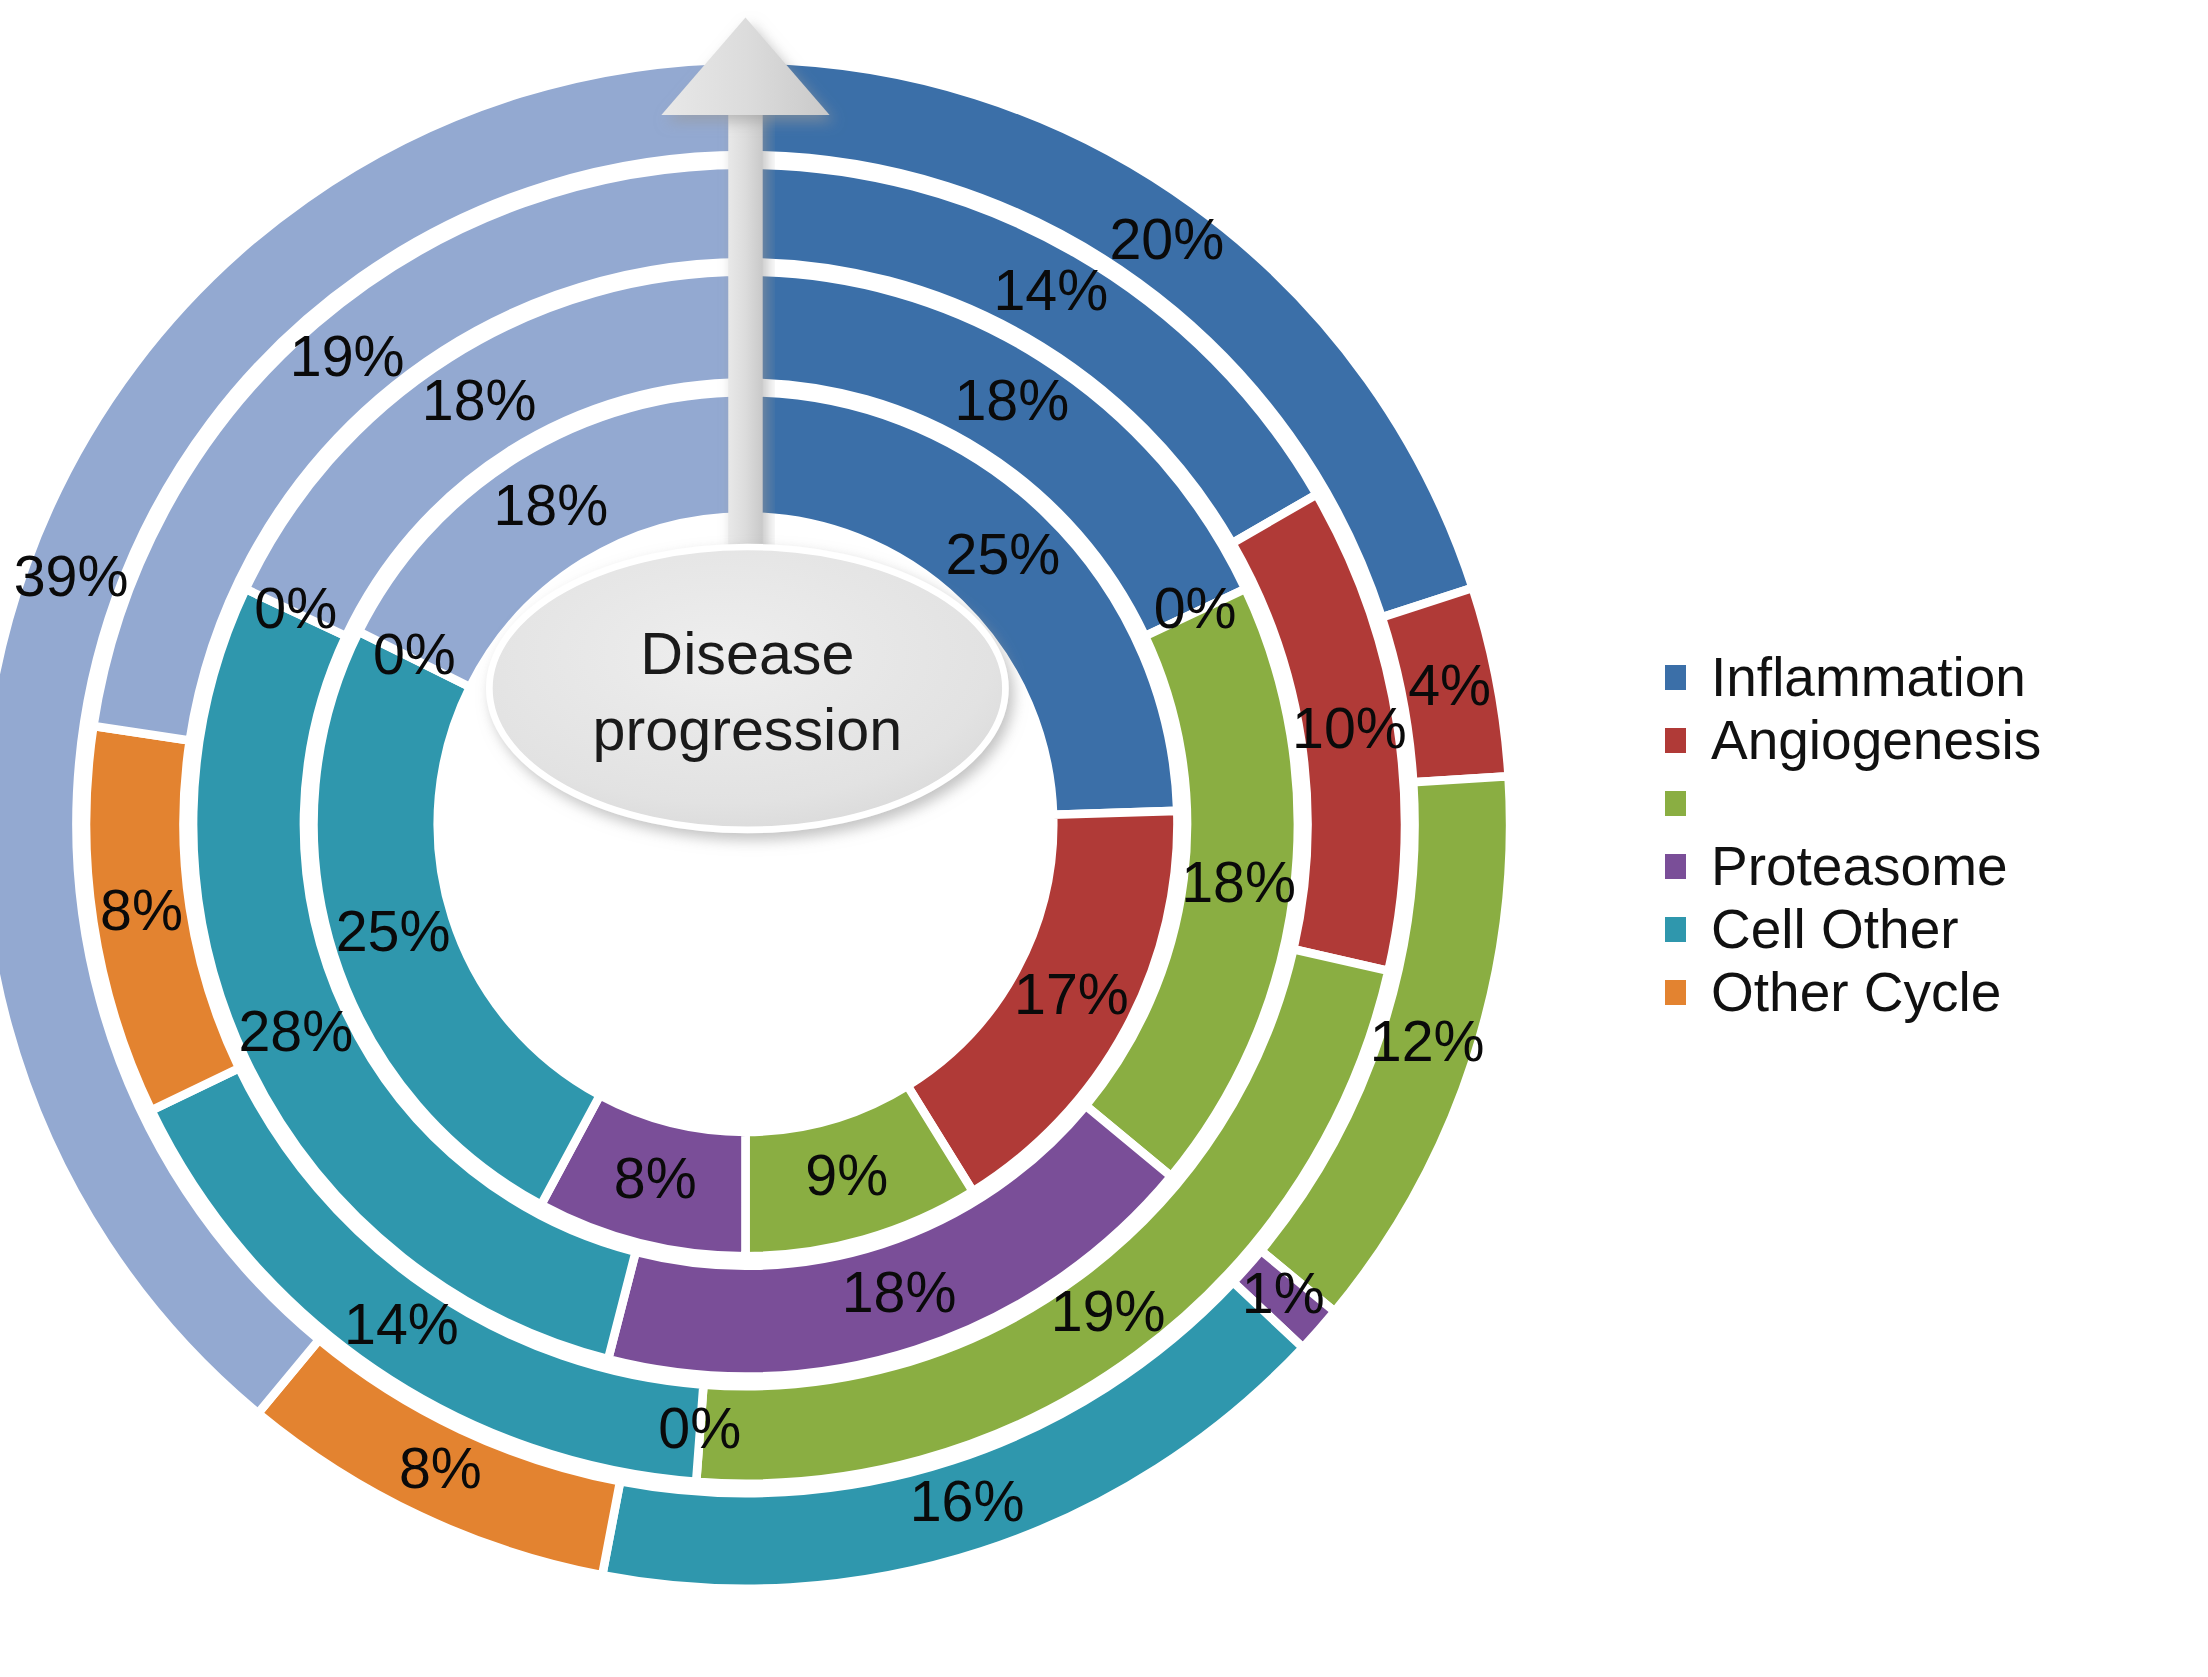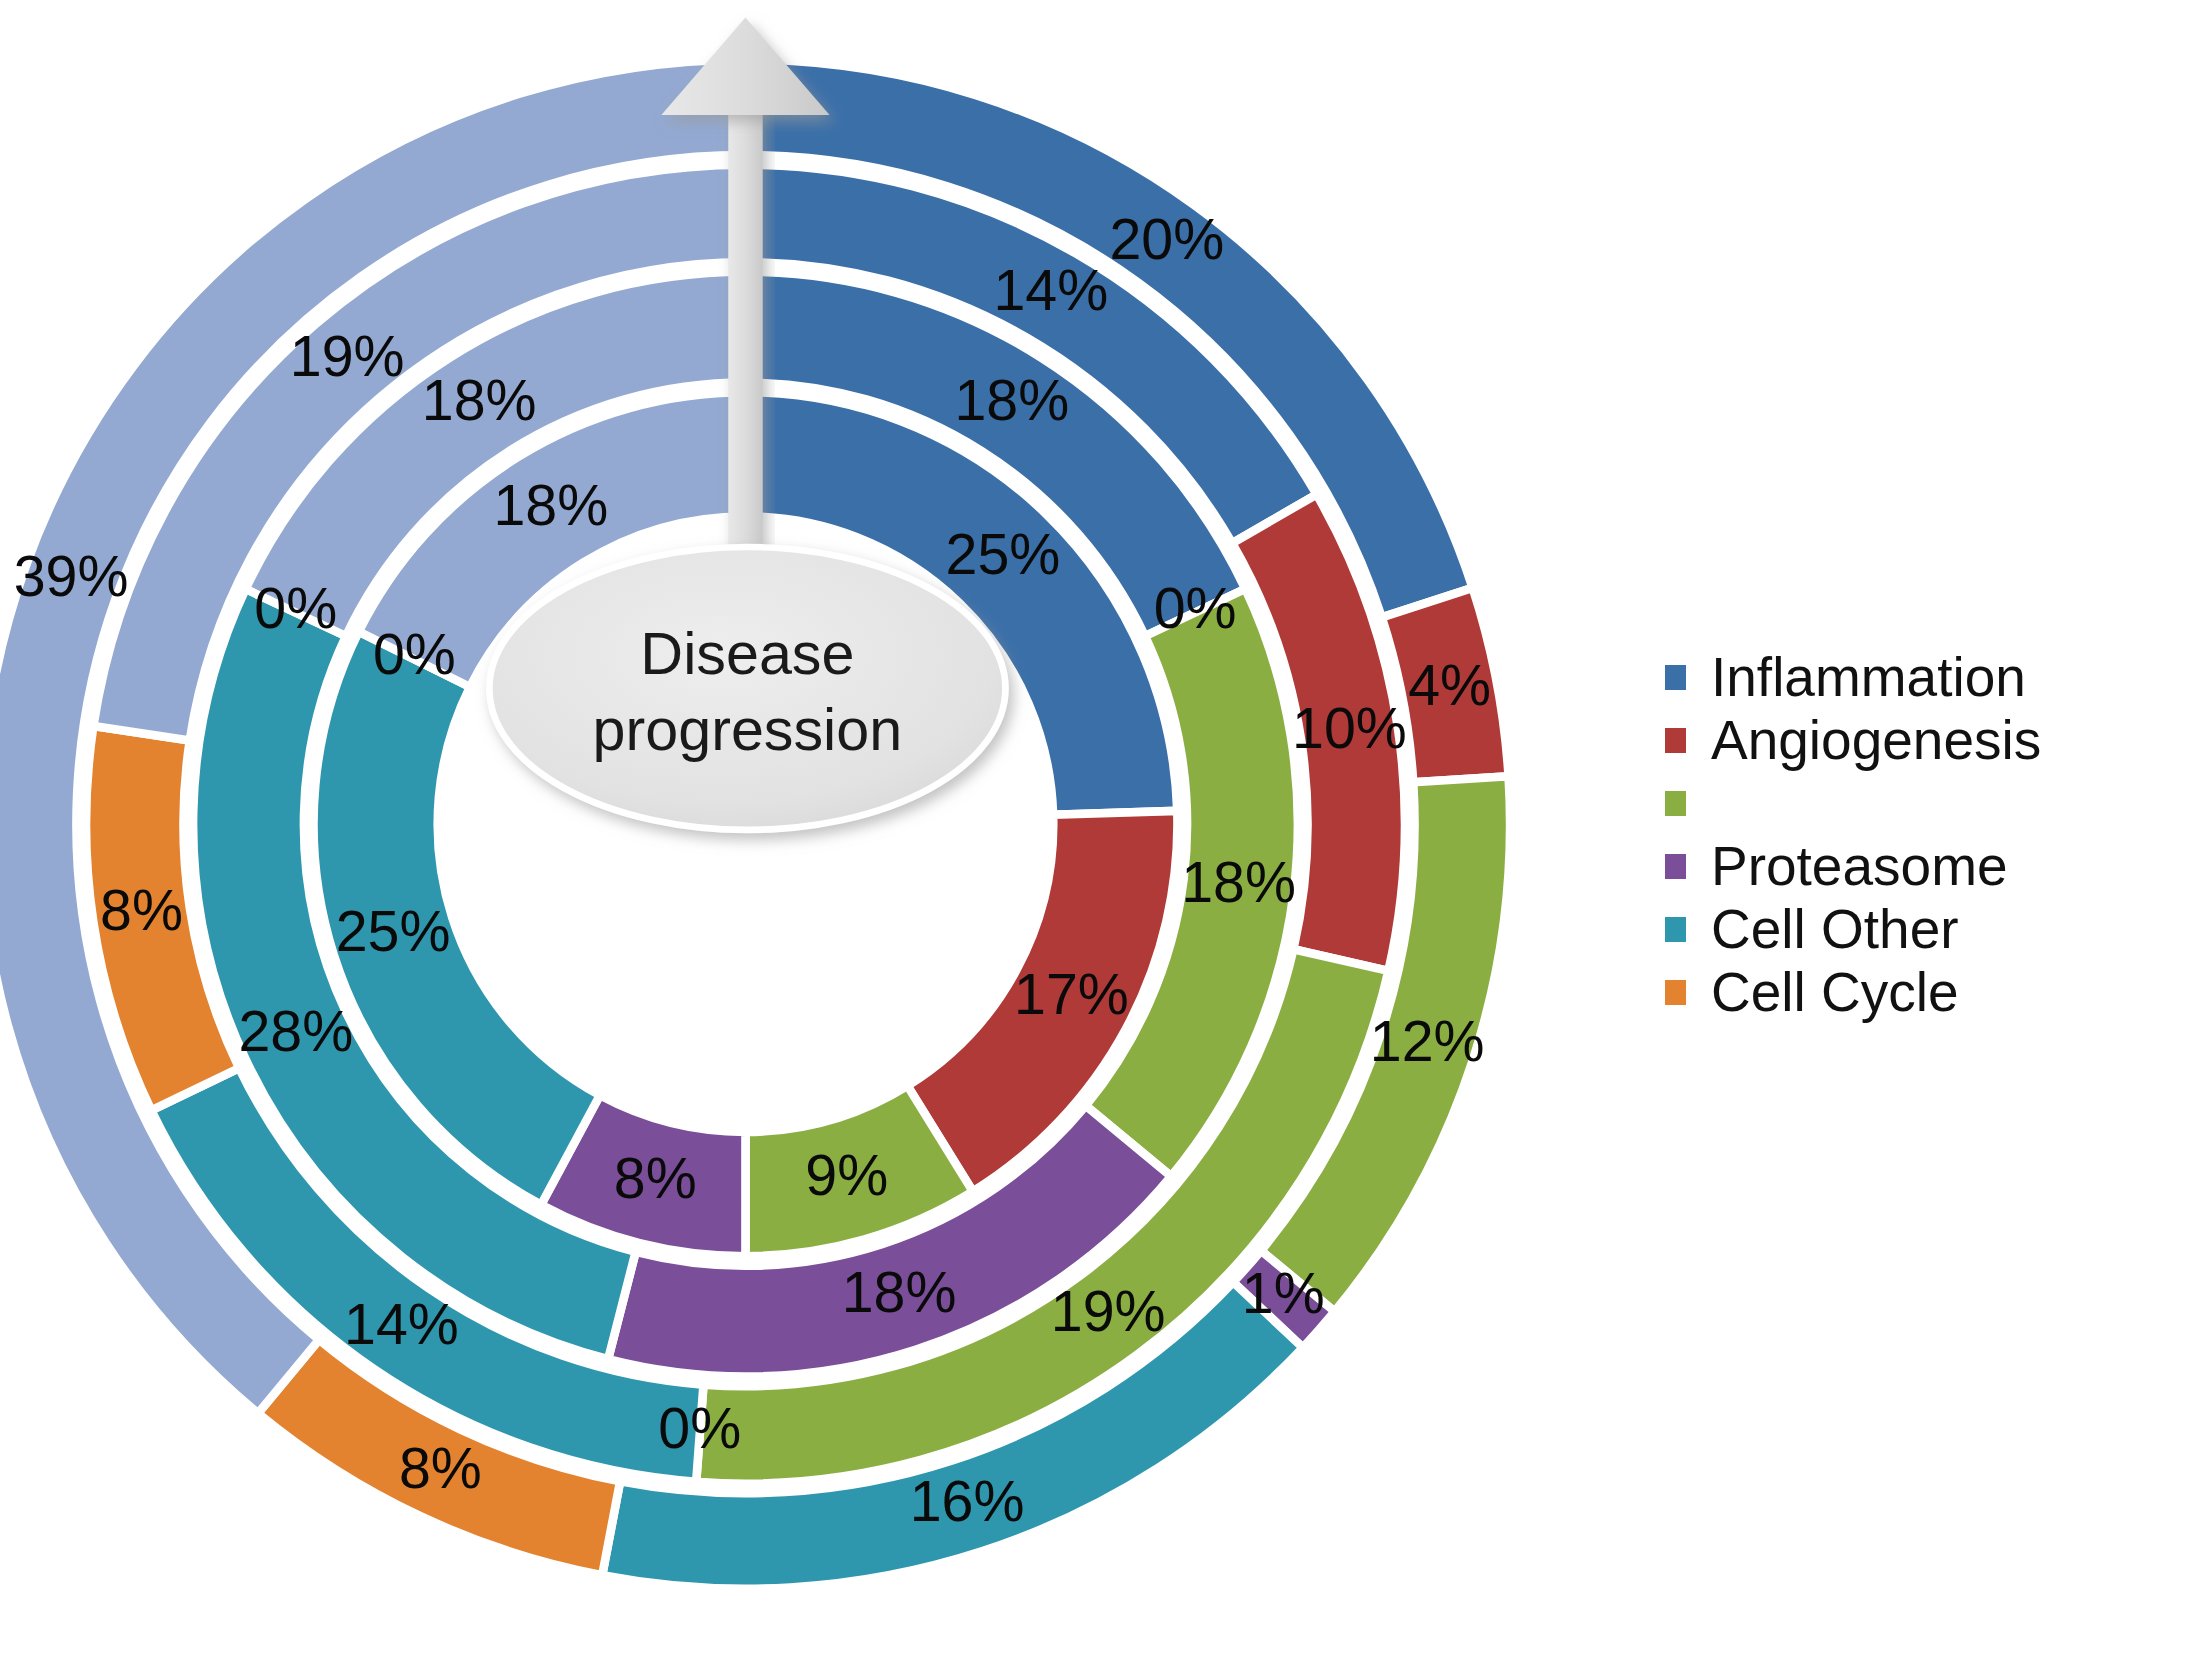--- a/index.html
+++ b/index.html
@@ -136,18 +136,18 @@
       <div class="legend-row">
         <span class="legend-swatch" style="background: rgb(122, 78, 152);"></span>
         <span class="legend-label">Proteasome</span>
       </div>
       <div class="legend-row">
         <span class="legend-swatch" style="background: rgb(47, 151, 173);"></span>
         <span class="legend-label">Cell Other</span>
       </div>
       <div class="legend-row">
         <span class="legend-swatch" style="background: rgb(227, 131, 48);"></span>
-        <span class="legend-label">Cell Cycle</span>
+        <span class="legend-label">Other Cycle</span>
       </div>
     </div>
 
 </div>
 
 
 </body></html>

